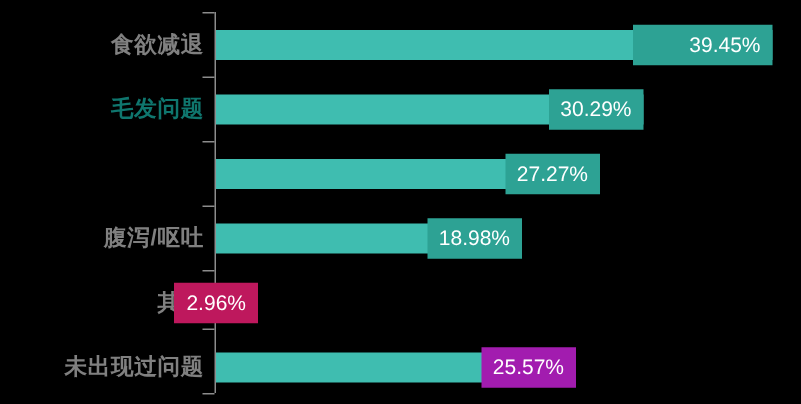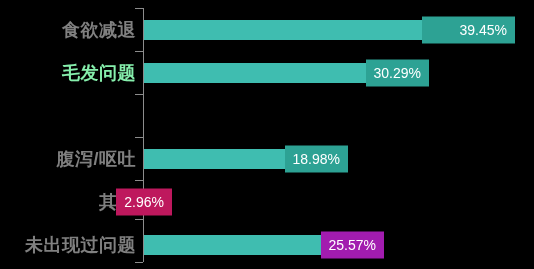--- a/index.html
+++ b/index.html
@@ -39,21 +39,21 @@
     left: 0;
     right: 0;
     height: 43px;
   }
   .cat-label {
     position: absolute;
     right: 398px;           
     top: 50%;
     transform: translateY(-50%);
     color: #808080;
-    font-size: 18px;
+    font-size: 15px;
     font-weight: bold;
     letter-spacing: 0.5px;
     white-space: nowrap;
   }
   .bar-wrap {
     position: absolute;
     left: 144px;
     top: 50%;
     transform: translateY(-50%);
     height: 20px;
@@ -93,28 +93,32 @@
 
   <div class="row" style="top:8px;">
     <div class="cat-label" style="color: rgb(128, 128, 128);">食欲减退</div>
     <div class="bar-wrap" style="width: 371px;">
       <div class="bar" style="width: 371px; background: rgb(63, 189, 176);"></div>
       <div class="val-box" style="background: rgb(45, 162, 148); color: rgb(255, 255, 255); left: auto; right: 0px; position: absolute; padding-left: 38px;">39.45%</div>
     </div>
   </div>
 
   <div class="row" style="top:51px;">
-    <div class="cat-label" style="color: #86efac;">毛发问题</div>
+    <div class="cat-label" style="color: #0f766e;">毛发问题</div>
     <div class="bar-wrap" style="width: 285px;">
       <div class="bar" style="width: 285px; background: rgb(63, 189, 176);"></div>
       <div class="val-box" style="background: rgb(45, 162, 148); color: rgb(255, 255, 255); left: auto; right: 0px; position: absolute; margin-left: 25px;">30.29%</div>
     </div>
   </div>
 
   <div class="row" style="top:94px;">
+    <div class="bar-wrap" style="width: 256px;">
+      <div class="bar" style="width: 256px; background: rgb(63, 189, 176);"></div>
+      <div class="val-box" style="background: rgb(45, 162, 148); color: rgb(255, 255, 255); left: auto; right: 0px; position: absolute;">27.27%</div>
+    </div>
   </div>
 
   <div class="row" style="top:137px;">
     <div class="cat-label" style="color: rgb(128, 128, 128);">腹泻/呕吐</div>
     <div class="bar-wrap" style="width: 204px;">
       <div class="bar" style="width: 178px; background: rgb(63, 189, 176);"></div>
       <div class="val-box" style="background: rgb(45, 162, 148); color: rgb(255, 255, 255); left: auto; right: 0px; position: absolute;">18.98%</div>
     </div>
   </div>
 

